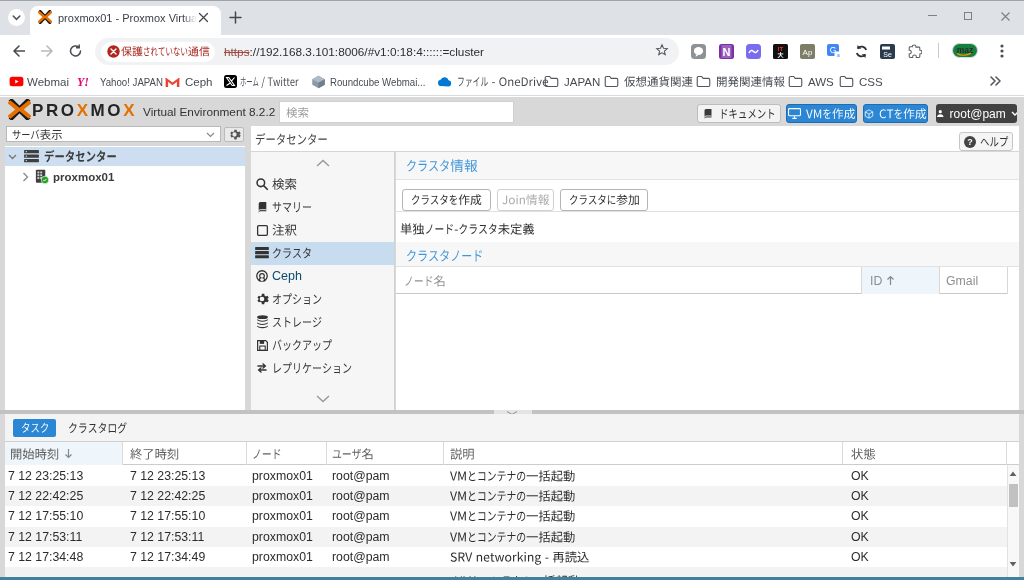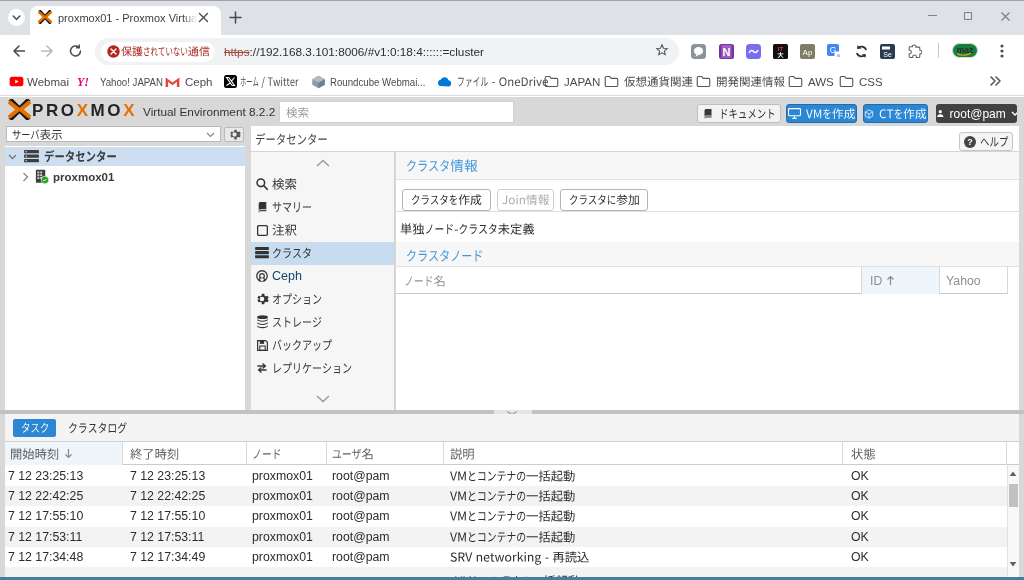--- a/index.html
+++ b/index.html
@@ -963,21 +963,21 @@
       </g>
     </svg>
   </div>
 <div class="row" style="left:870px;top:274px;height:13px;gap:4px">
     <span style="font-size:12.3px;color:#8f8f8f">ID</span>
     <svg width="9" height="11">
       <path d="M4.5 10V1.5M1.5 4.5l3-3 3 3" stroke="#8a8a8a" stroke-width="1.2" fill="none"></path>
     </svg>
   </div>
 <div class="row" style="left:946px;top:274px;height:13px">
-    <span style="font-size:12.3px;color:#8f8f8f">Yahoo</span>
+    <span style="font-size:12.3px;color:#8f8f8f">Gmail</span>
   </div>
 <div class="ab" style="left:0;top:410px;width:1024px;height:4px;background:#c2c2c2"></div>
 <div class="ab" style="left:494px;top:410px;width:38px;height:4px;background:#e4e4e4"></div>
 <div class="ab" style="left:506px;top:410.5px;width:12px;height:4px">
     <svg width="12" height="4">
       <path d="M1 .5l5 3 5-3" stroke="#8a8a8a" stroke-width="1" fill="none"></path>
     </svg>
   </div>
 <div class="ab" style="left:5px;top:414px;width:1014px;height:28px;background:#f4f4f4;border-bottom:1px solid #cfcfcf"></div>
 <div class="row" style="left:13px;top:419px;width:43px;height:18px;background:#2b86d4;border-radius:2px;justify-content:center">

